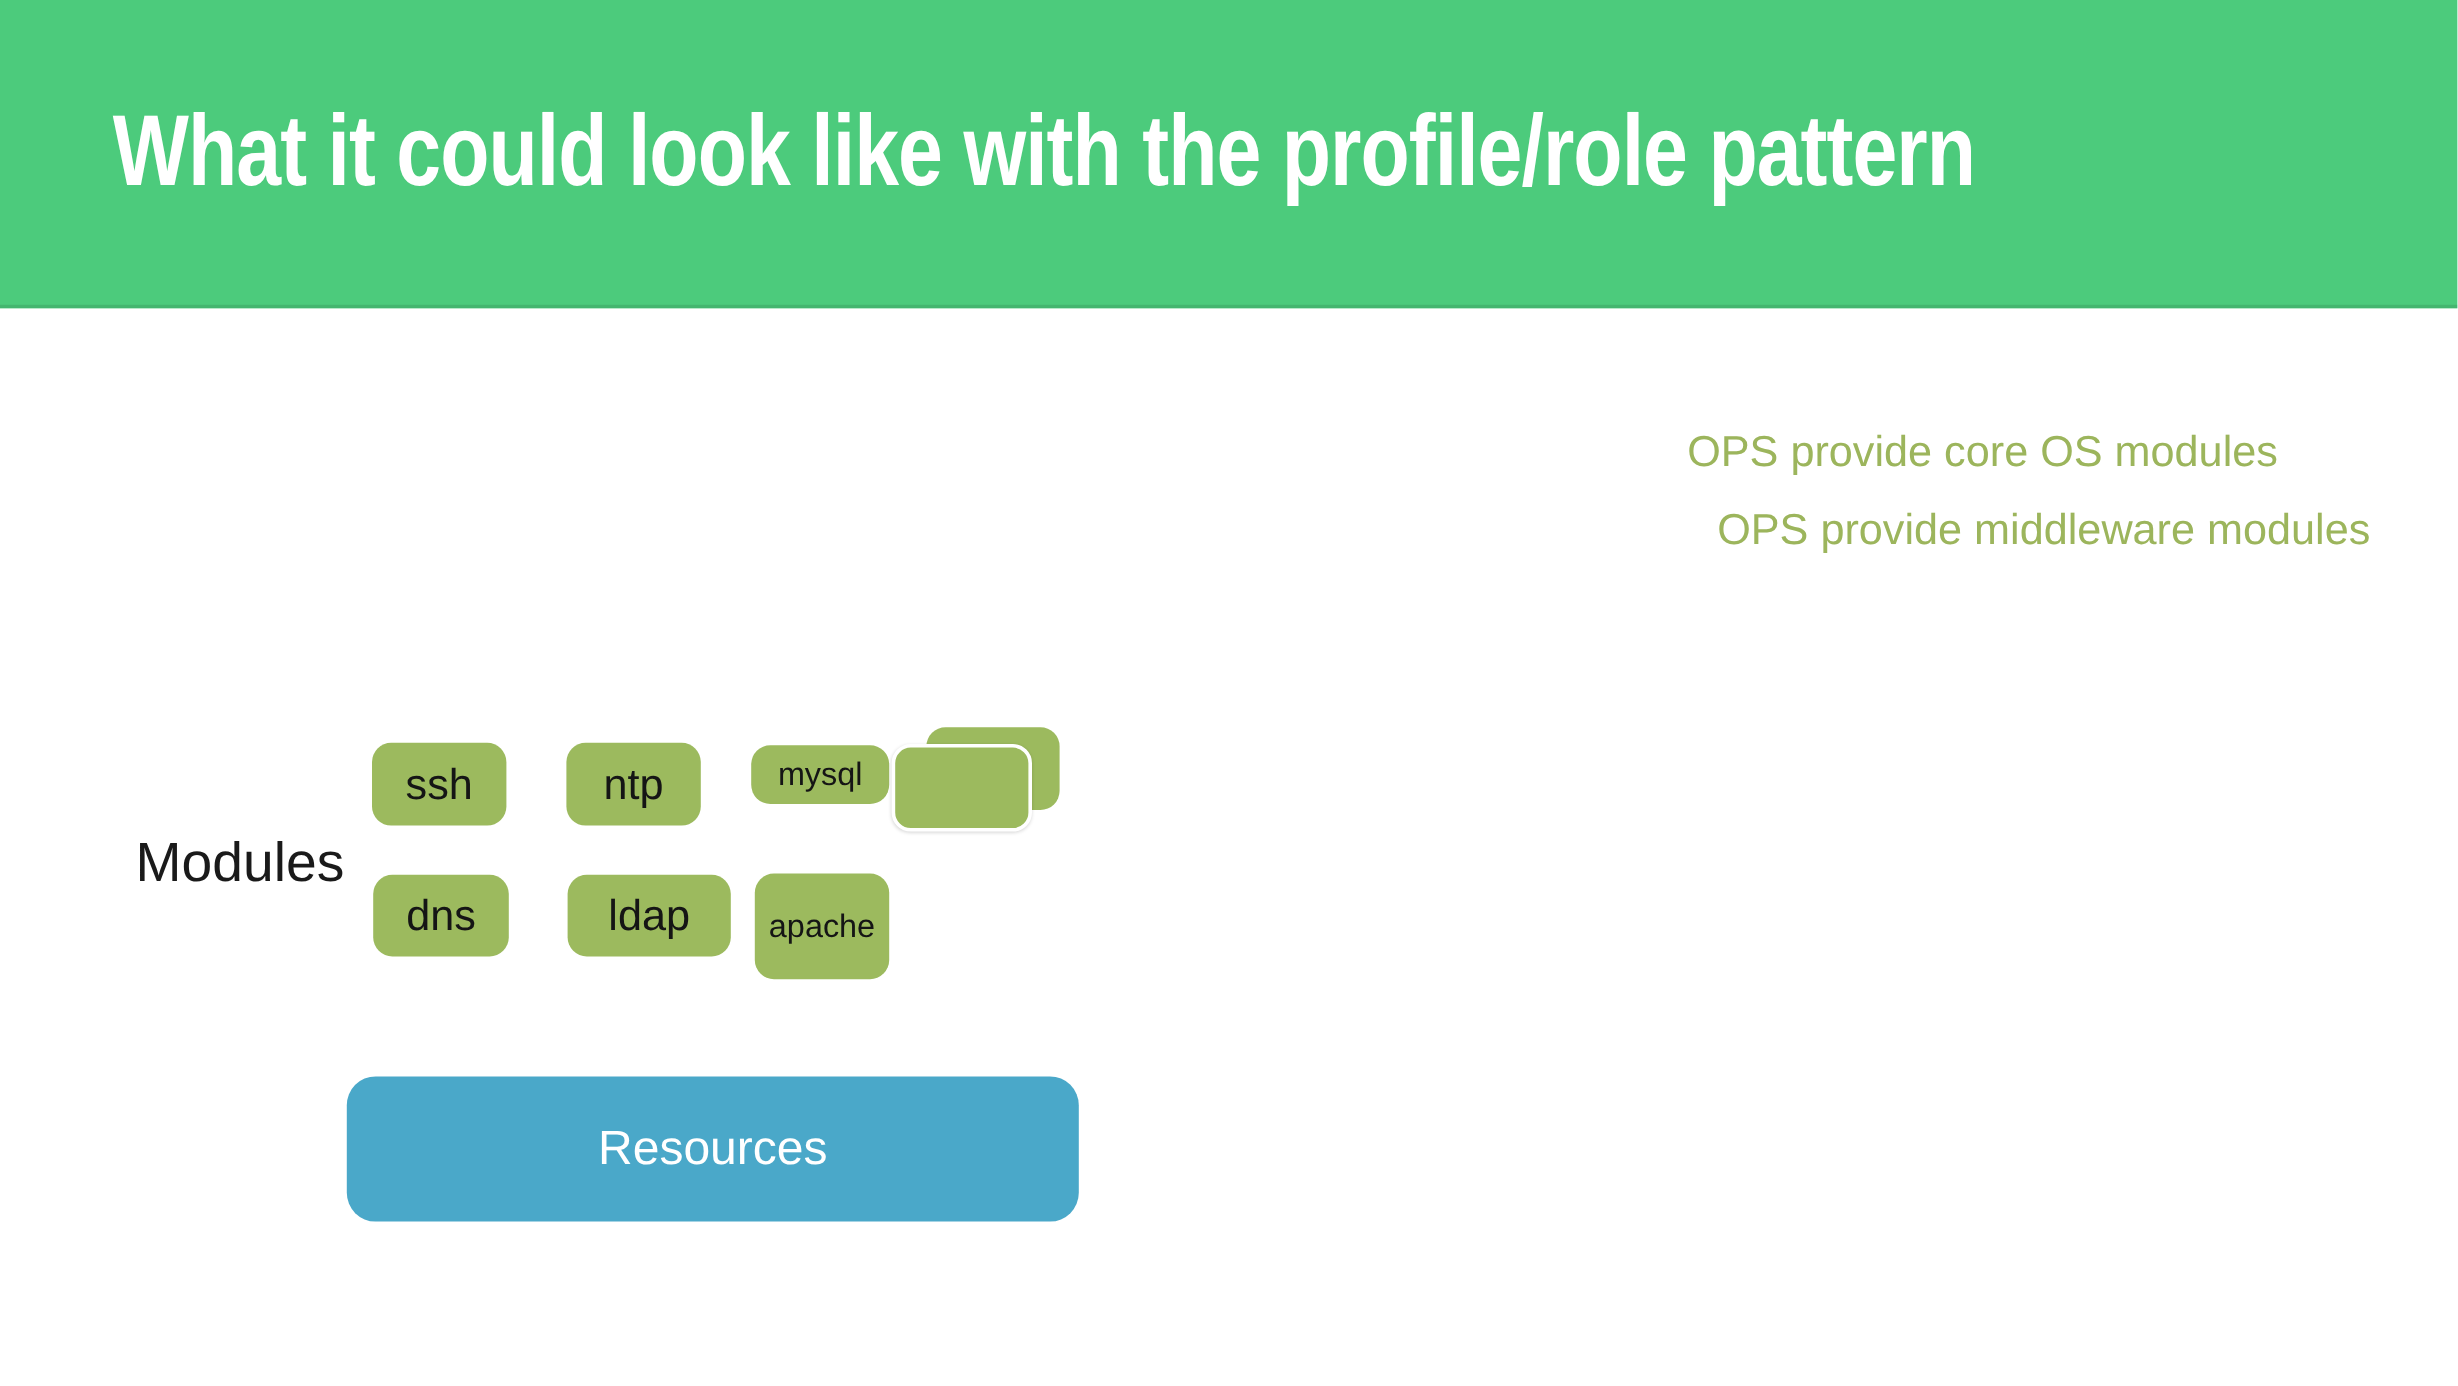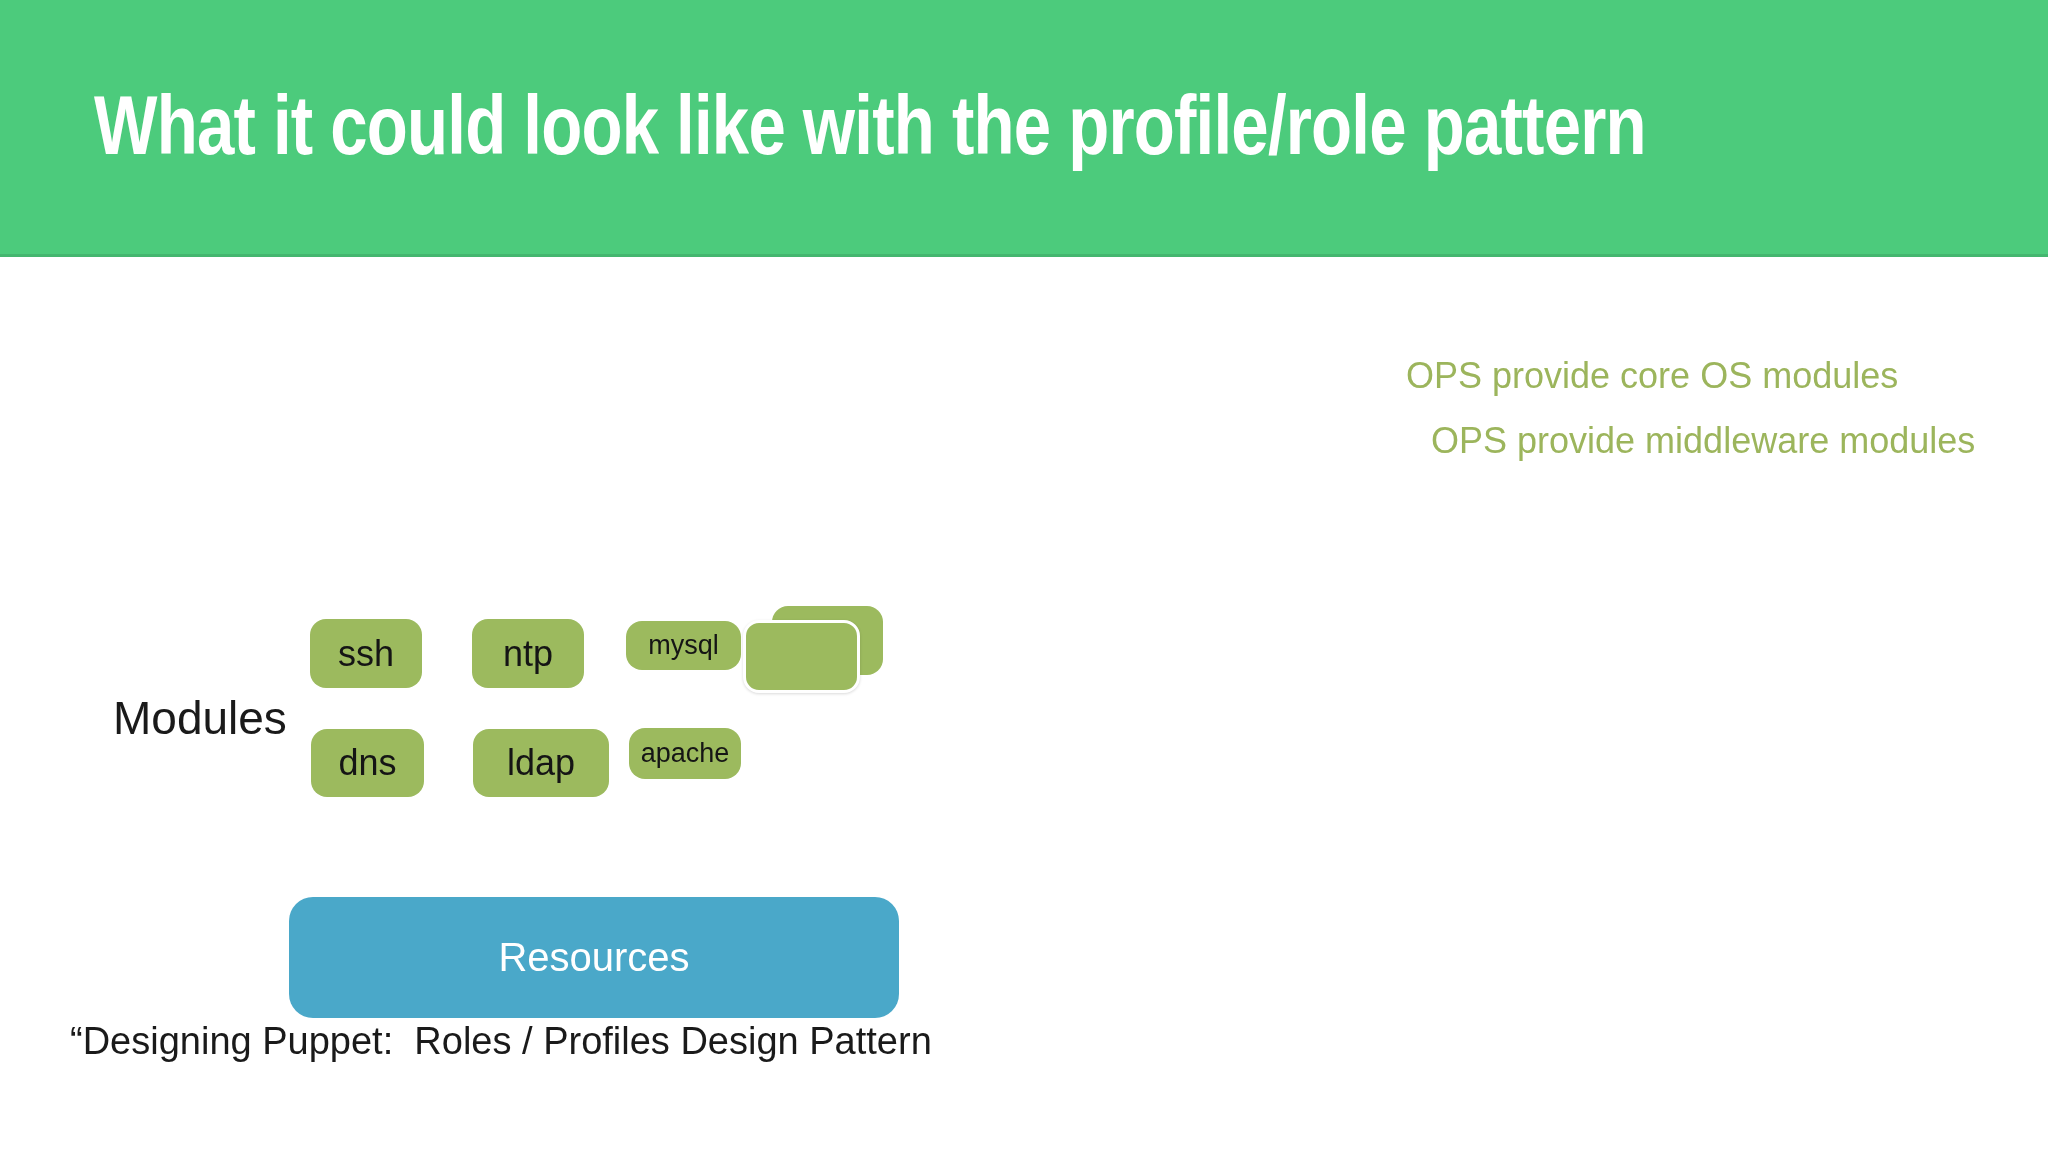--- a/index.html
+++ b/index.html
@@ -133,25 +133,24 @@
 
   <div class="stack-box back" style="left:772px; top:606px; width:111px; height:69px;"></div>
   <div class="stack-box front" style="left:743px; top:620px; width:117px; height:73px;"></div>
 
   <div class="module-box" style="left:290px; top:729px; width:113px; height:68px;">
     <span class="label-lg">dns</span>
   </div>
   <div class="module-box" style="left:452px; top:729px; width:136px; height:68px;">
     <span class="label-lg">ldap</span>
   </div>
-  <div class="module-box" style="left:608px; top:728px; width:112px; height:51px;">
+  <div class="module-box" style="left:608px; top:728px; width:112px; height:88px;">
     <span class="label-sm">apache</span>
   </div>
 
   <div class="resources-box">
     <span>Resources</span>
   </div>
 
   <div class="citation">
-    <div>“Designing Puppet:  Roles / Profiles Design Pattern</div>
   </div>
 
 </div>
 
 </body></html>

